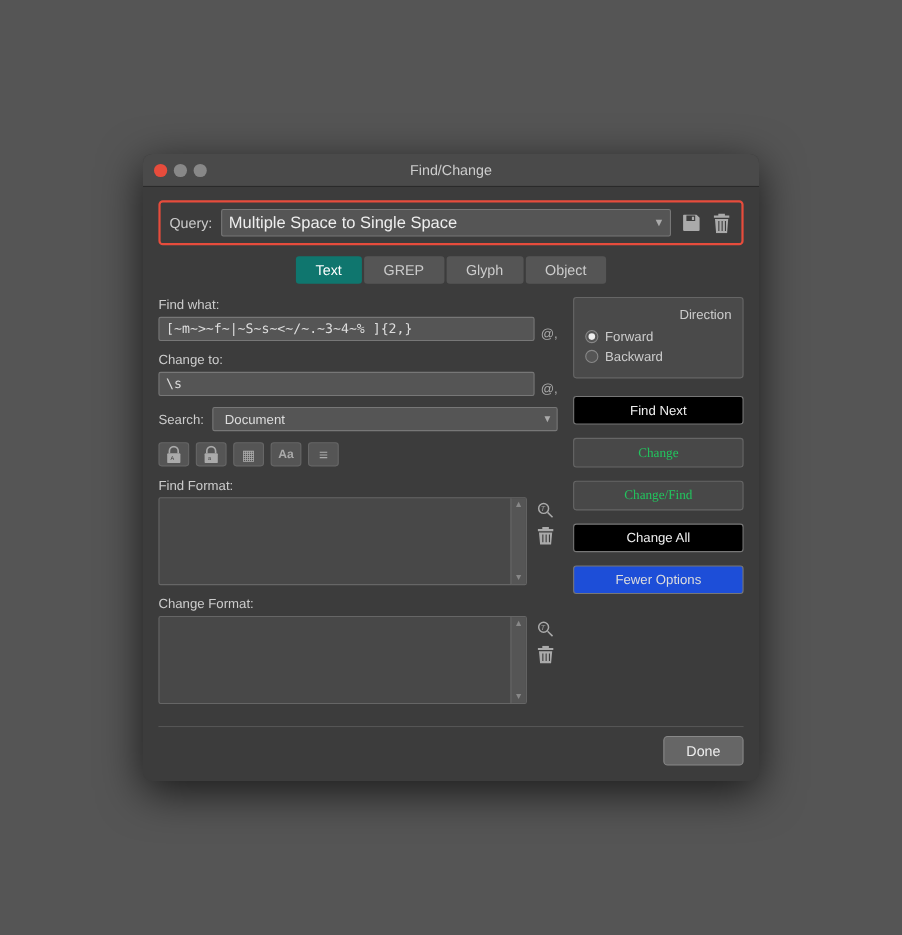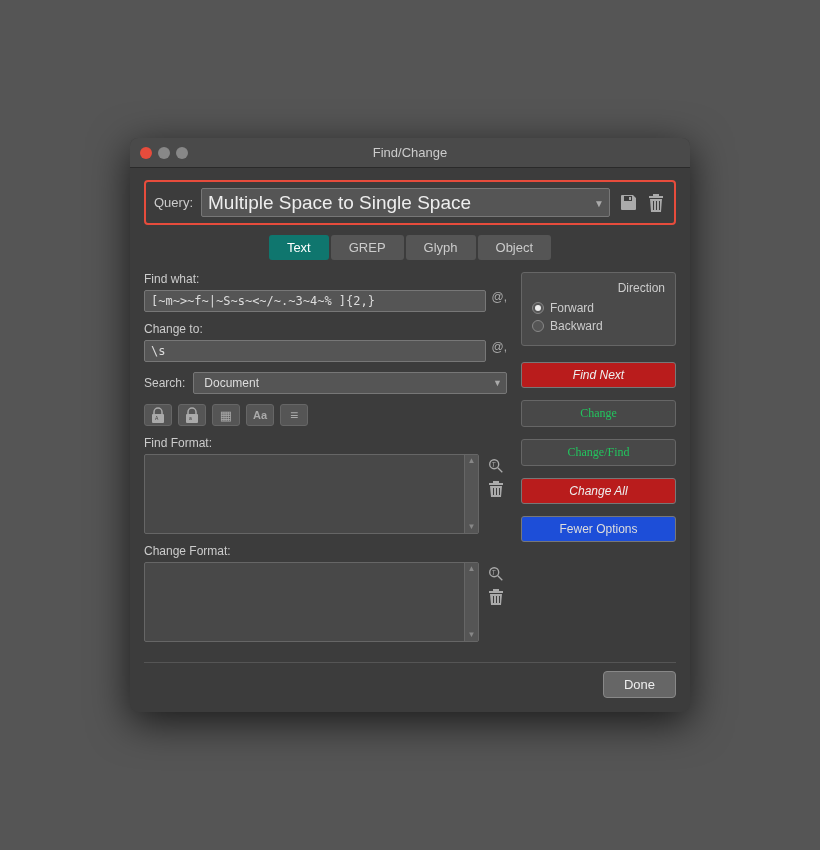--- a/index.html
+++ b/index.html
@@ -70,21 +70,21 @@
     .query-select-wrapper {
       flex: 1;
       position: relative;
     }
     .query-select {
       width: 100%;
       background: #555;
       border: 1px solid #777;
       color: #eee;
       padding: 3px 24px 3px 6px;
-      font-size: 19px;
+      font-size: 15px;
       border-radius: 2px;
       appearance: none;
       -webkit-appearance: none;
     }
     .query-select-arrow {
       position: absolute;
       right: 6px;
       top: 50%;
       transform: translateY(-50%);
       pointer-events: none;
@@ -138,21 +138,21 @@
       flex-direction: column;
       gap: 8px;
     }
     .field-label {
       color: #ccc;
       font-size: 12px;
       margin-bottom: 4px;
     }
     .input-row {
       display: flex;
-      align-items: flex-start;
+      align-items: flex-end;
       gap: 5px;
       margin-bottom: 10px;
     }
     .text-input {
       flex: 1;
       background: #555;
       border: 1px solid #777;
       color: #ddd;
       padding: 3px 6px;
       font-size: 12px;
@@ -331,24 +331,23 @@
       margin-bottom: 4px;
     }
     .action-btn.disabled {
       background: #484848;
       color: #22c55e;
       cursor: not-allowed;
       border-color: #666;
       font-family: Liberation Serif, serif;
     }
     .action-btn.primary {
-      background: #b91c1c;
+      background: #000000;
       color: #eee;
       font-weight: 500;
-      font-style: italic;
     }
     .done-row {
       display: flex;
       justify-content: flex-end;
       margin-top: 10px;
       padding-top: 8px;
       border-top: 1px solid #555;
     }
     .done-btn {
       background: #666;

